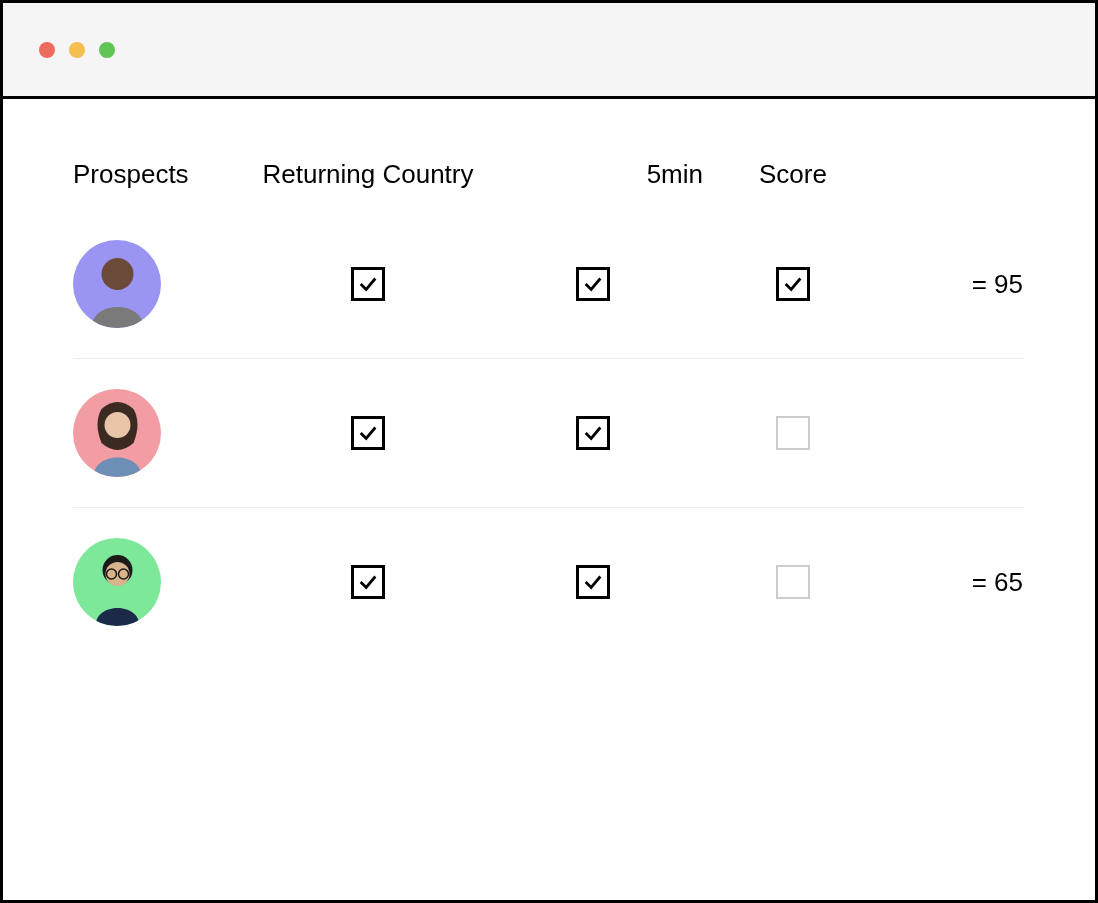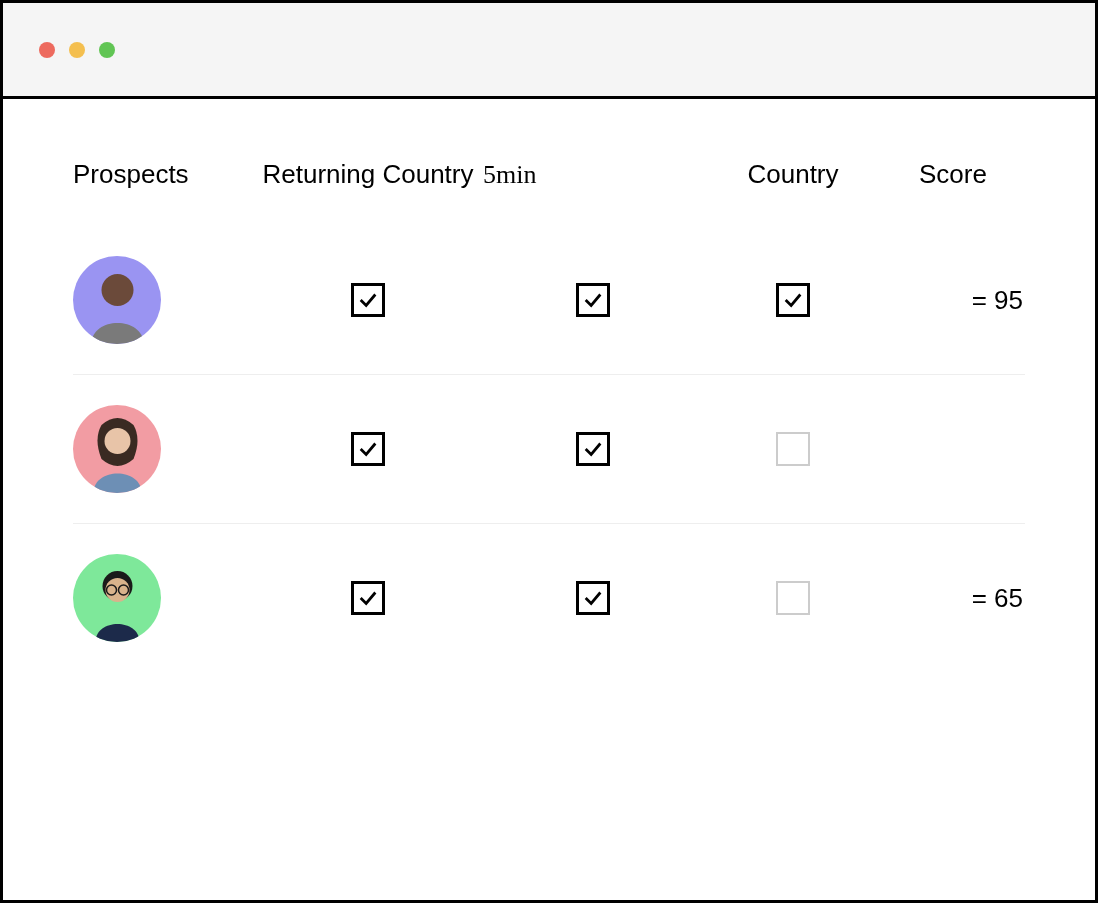--- a/index.html
+++ b/index.html
@@ -42,30 +42,30 @@
       padding: 60px 70px 40px 70px;
     }
 
     .grid {
       display: grid;
       grid-template-columns: 180px 230px 220px 180px 140px;
       align-items: center;
     }
 
     .header-row {
-      margin-bottom: 36px;
+      margin-bottom: 20px;
     }
     .header-cell {
       font-size: 26px;
       color: #000;
       font-weight: 400;
     }
     .header-cell.center { text-align: center; }
     .header-cell.right { text-align: center; }
-    .header-cell .sub { display: block; text-align: left; font-family: Liberation Serif, serif; }
+    .header-cell .sub { display: block; text-align: right; }
 
     .data-row {
       border-bottom: 1px solid #eee;
       padding: 30px 0;
     }
     .data-row.last { border-bottom: none; }
 
     .avatar {
       width: 88px;
       height: 88px;
@@ -113,21 +113,20 @@
   </div>
 
   <div class="content">
 
     <div class="grid header-row">
       <div class="header-cell">Prospects</div>
       <div class="header-cell center">Returning Country</div>
       <div class="header-cell center">
         <span class="sub">5min</span>
       </div>
-      <div class="header-cell center">Country</div>
       <div class="header-cell right">Score</div>
     </div>
 
     <div class="grid data-row">
       <div class="cell-avatar">
         <div class="avatar" style="background:#9a94f2">
           <svg viewBox="0 0 64 78">
             <circle cx="32" cy="24" r="16" fill="#6b4a3a"></circle>
             <path d="M6 78 C6 50 58 50 58 78 Z" fill="#7a7a7a"></path>
           </svg>

